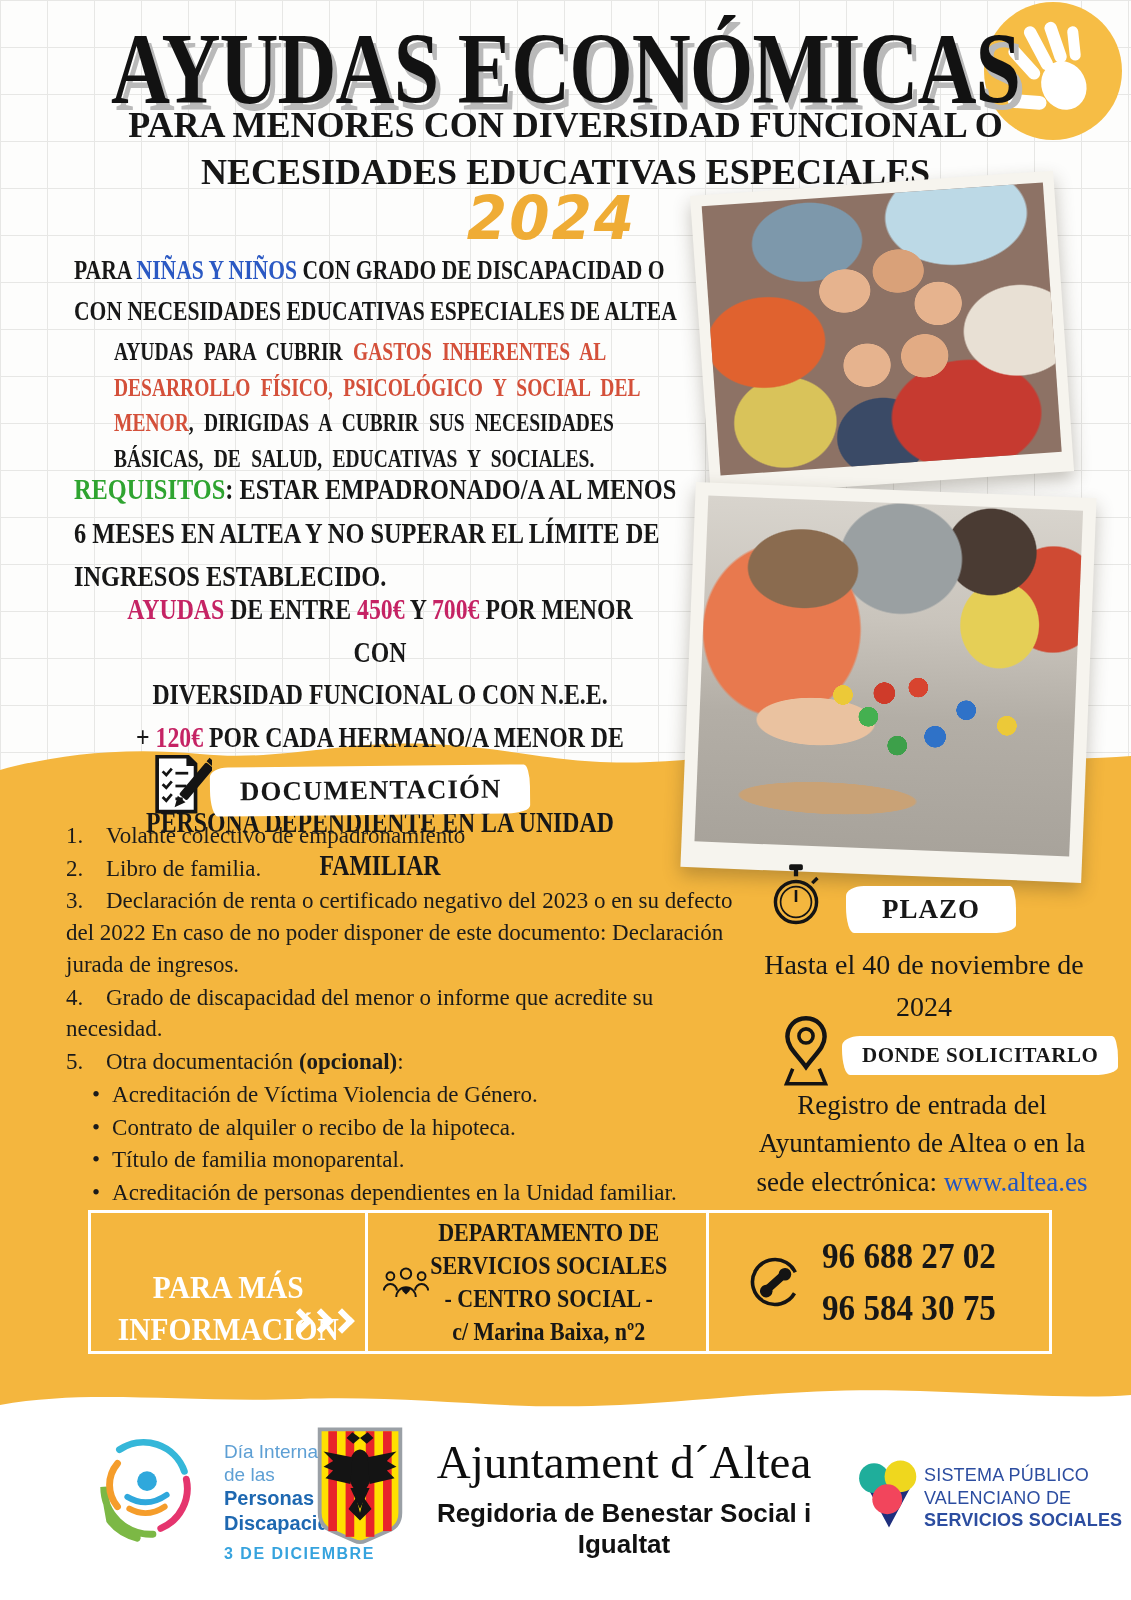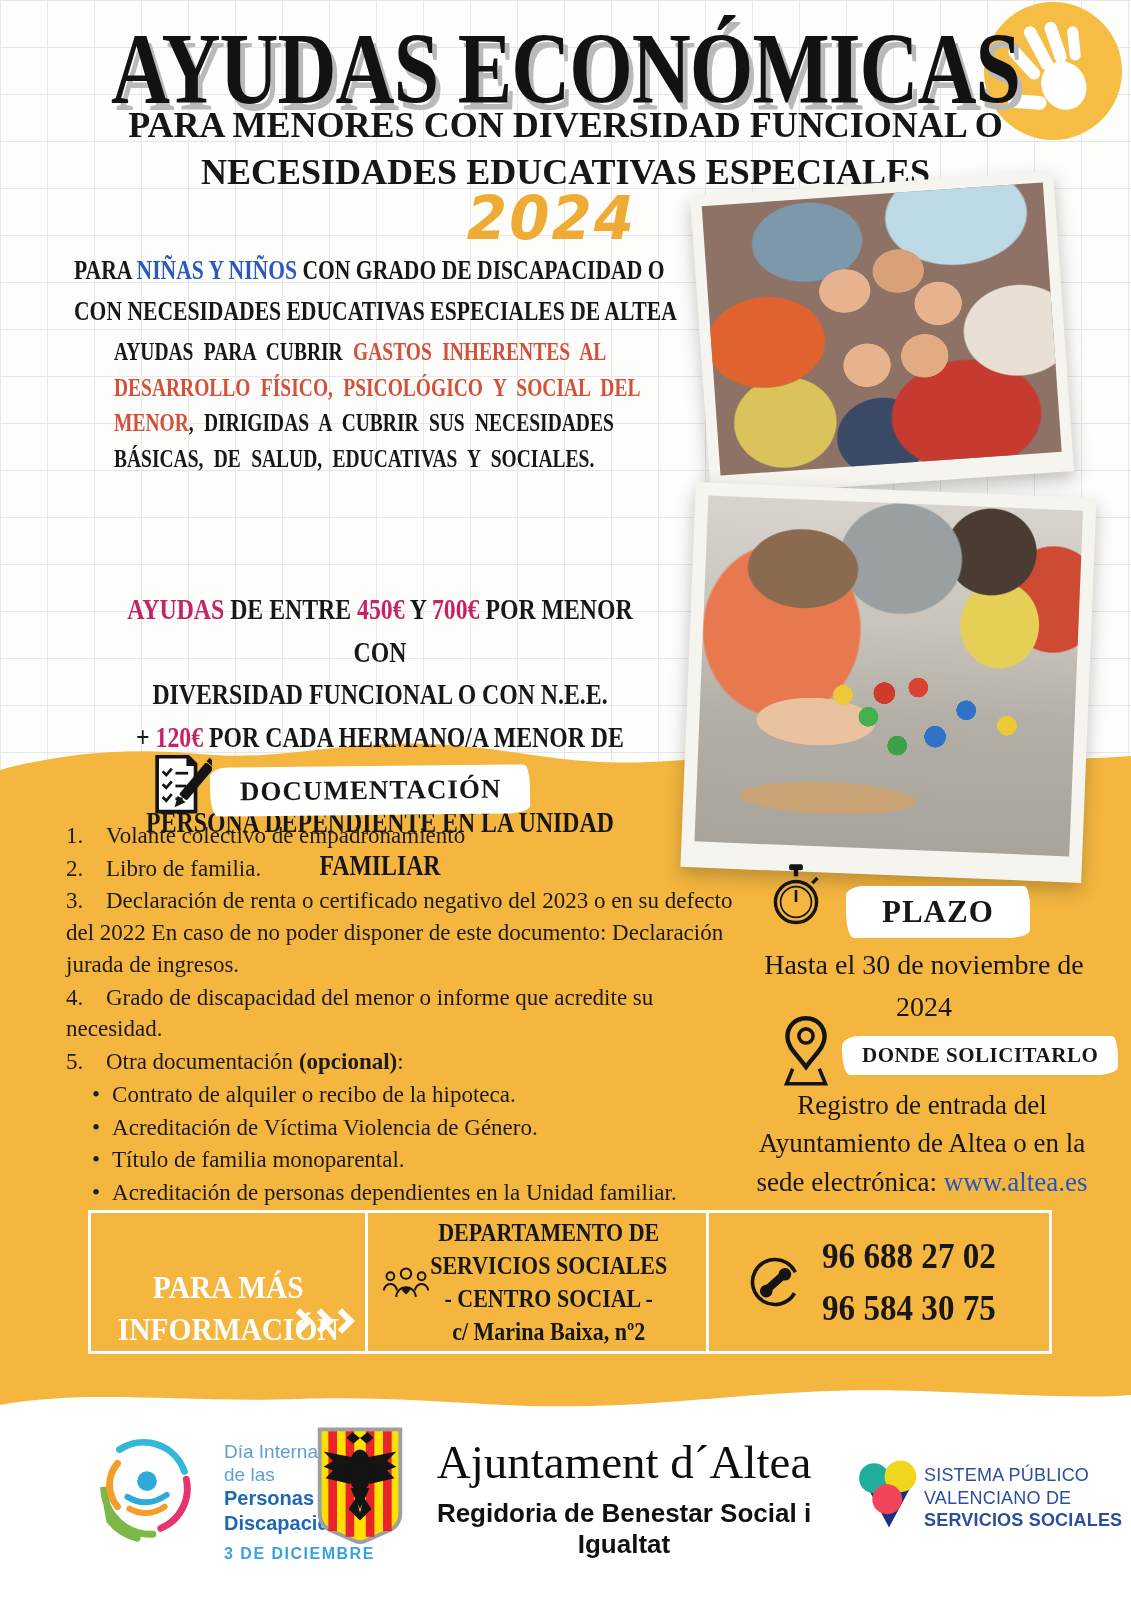--- a/index.html
+++ b/index.html
@@ -80,21 +80,21 @@
   .doc-icon{left:148px;top:751px;z-index:5;}
   .docs{left:66px;top:820px;width:682px;z-index:5;font-size:23px;line-height:1.38;color:#1b1b1b;}
   .docs .item{margin-bottom:1px;}
   .docs .num{display:inline-block;min-width:40px;}
   .docs .bullets{margin:0;padding:0 0 0 26px;list-style:none;}
   .docs .bullets li{margin:0 0 1px 0;}
   .docs .bullets li::before{content:"•";margin-right:12px;}
   .bold{font-weight:700;}
   
   .stopwatch{left:766px;top:862px;z-index:5;}
-  .plazo-label{left:846px;top:886px;z-index:5;padding:8px 36px;font-weight:700;font-size:31px;letter-spacing:1px;}
+  .plazo-label{left:846px;top:886px;z-index:5;padding:8px 36px;font-weight:700;font-size:27px;letter-spacing:1px;}
   .plazo-text{left:728px;top:944px;width:392px;z-index:5;text-align:center;font-size:28px;line-height:1.5;}
   .pin{left:775px;top:1012px;z-index:5;}
   .donde-label{left:842px;top:1036px;z-index:5;padding:7px 20px;font-weight:700;font-size:21px;letter-spacing:.5px;}
   .registro{left:722px;top:1086px;width:400px;z-index:5;text-align:center;font-size:27px;line-height:1.42;}
   .link{color:#2456c0;cursor:pointer;}
   
   .bar{left:88px;top:1210px;width:958px;height:138px;z-index:5;border:3px solid #fff;display:flex;}
   .cell{position:relative;box-sizing:border-box;}
   .cell1{width:277px;border-right:3px solid #fff;display:flex;flex-direction:column;justify-content:flex-end;align-items:center;
     color:#fff;font-weight:700;font-size:31px;line-height:1.35;transform-origin:50% 50%;}
@@ -163,20 +163,27 @@
     <div class="ln l">
       <span>AYUDAS PARA CUBRIR </span><span class="red">GASTOS INHERENTES AL</span>
     </div>
     <div class="ln l red">DESARROLLO FÍSICO, PSICOLÓGICO Y SOCIAL DEL</div>
     <div class="ln l">
       <span class="red">MENOR</span><span>, DIRIGIDAS A CUBRIR SUS NECESIDADES</span>
     </div>
     <div class="ln l">BÁSICAS, DE SALUD, EDUCATIVAS Y SOCIALES.</div>
   </div>
 
+  <div class="abs ptext req">
+    <div class="ln l">
+      <span class="green">REQUISITOS</span><span>: ESTAR EMPADRONADO/A AL MENOS</span>
+    </div>
+    <div class="ln l">6 MESES EN ALTEA Y NO SUPERAR EL LÍMITE DE</div>
+    <div class="ln l">INGRESOS ESTABLECIDO.</div>
+  </div>
 
   <div class="abs ptext amounts">
     <div class="ln">
       <span class="magenta">AYUDAS</span><span> DE ENTRE </span><span class="magenta">450€</span><span> Y  </span><span class="magenta">700€</span><span> POR MENOR CON</span>
     </div>
     <div class="ln">DIVERSIDAD FUNCIONAL O CON N.E.E.</div>
     <div class="ln">
       <span>+ </span><span class="magenta">120€</span><span> POR CADA HERMANO/A MENOR DE EDAD O</span>
     </div>
     <div class="ln">PERSONA DEPENDIENTE EN LA UNIDAD FAMILIAR</div>
@@ -208,42 +215,42 @@
   </div>
   <div class="abs brush doc-head">DOCUMENTACIÓN</div>
 
   <div class="abs docs">
     <div class="item"><span class="num">1.</span><span>Volante colectivo de empadronamiento</span></div>
     <div class="item"><span class="num">2.</span><span>Libro de familia.</span></div>
     <div class="item"><span class="num">3.</span><span>Declaración de renta o certificado negativo del 2023 o en su defecto del 2022 En caso de no poder disponer de este documento: Declaración jurada de ingresos.</span></div>
     <div class="item"><span class="num">4.</span><span>Grado de discapacidad del menor o informe que acredite su necesidad.</span></div>
     <div class="item"><span class="num">5.</span><span>Otra documentación </span><span class="bold">(opcional)</span><span>:</span></div>
     <ul class="bullets">
+      <li>Acreditación de Víctima Violencia de Género.</li>
       <li>Contrato de alquiler o recibo de la hipoteca.</li>
-      <li>Acreditación de Víctima Violencia de Género.</li>
       <li>Título de familia monoparental.</li>
       <li>Acreditación de personas dependientes en la Unidad familiar.</li>
     </ul>
   </div>
 
   <div class="abs stopwatch">
     <svg width="60" height="68" viewBox="0 0 70 78">
       <g fill="none" stroke="#141414" stroke-width="4">
         <circle cx="35" cy="46" r="24"></circle>
         <circle cx="35" cy="46" r="18" stroke-width="2"></circle>
         <path d="M35,46 V32" stroke-width="3"></path>
         <path d="M35,8 V16" stroke-width="5"></path>
         <path d="M54,24 l6,-6" stroke-width="4"></path>
       </g>
       <rect x="27" y="2" width="16" height="7" rx="2" fill="#141414"></rect>
     </svg>
   </div>
   <div class="abs brush plazo-label">PLAZO</div>
   <div class="abs plazo-text">
-    <div>Hasta el 30 de noviembre de</div>
+    <div>Hasta el 40 de noviembre de</div>
     <div>2024</div>
   </div>
 
   <div class="abs pin">
     <svg width="62" height="78" viewBox="0 0 70 86">
       <g fill="none" stroke="#141414" stroke-width="5">
         <path d="M35,6 C23,6 14,15 14,27 C14,39 25,47 35,61 C45,47 56,39 56,27 C56,15 47,6 35,6 Z"></path>
         <circle cx="35" cy="26" r="8" stroke-width="4"></circle>
         <path d="M20,63 L13,80 H57 L50,63" stroke-width="4"></path>
       </g>

